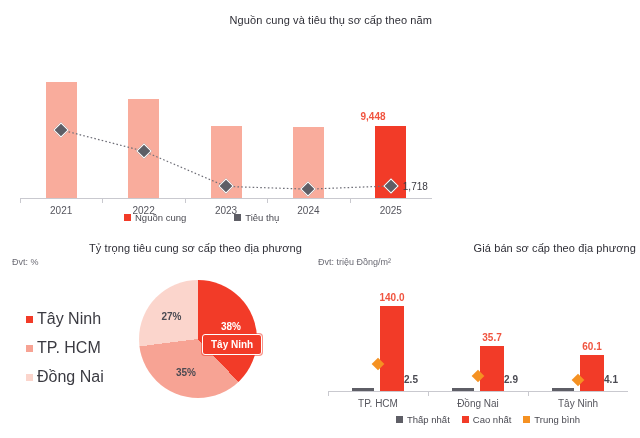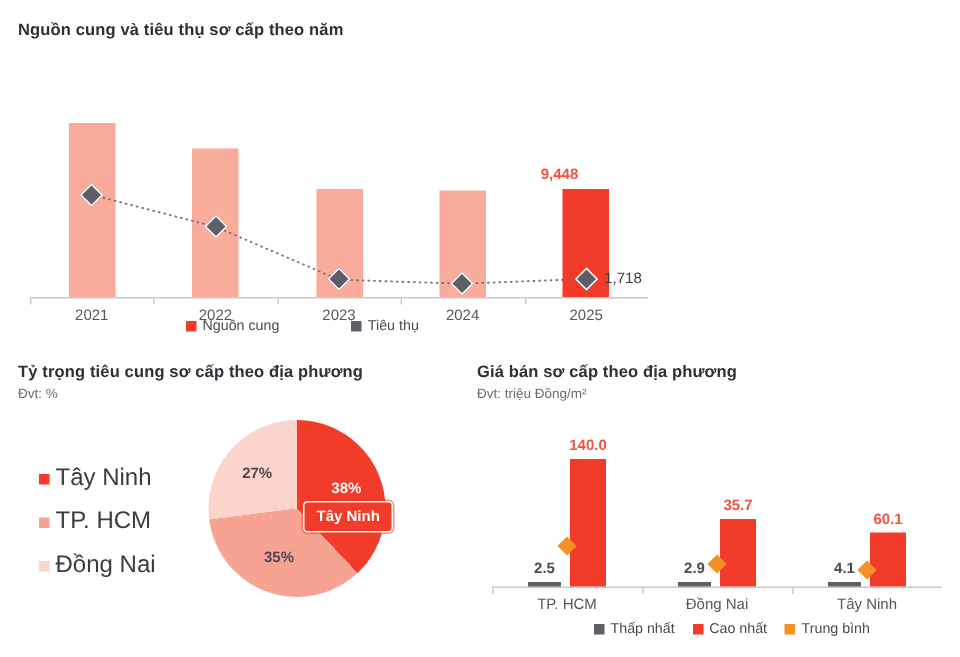--- a/index.html
+++ b/index.html
@@ -11,25 +11,26 @@
     width: 640px;
     height: 438px;
     font-family: "Liberation Sans", sans-serif;
     color: #3b3b42;
     position: relative;
     overflow: hidden;
   }
   .panel { position: absolute; }
   .panel-title {
     font-size: 11px;
-    font-weight: bold;
+    font-weight: normal;
     color: #2e2e36;
     letter-spacing: 0.1px;
     margin: 0;
     white-space: nowrap;
+    text-align: right;
   }
   .panel-sub {
     font-size: 9px;
     color: #6b6b74;
     margin: 3px 0 0 0;
     white-space: nowrap;
   }
   .legend {
     display: flex;
     align-items: center;
@@ -145,21 +146,21 @@
     background: #f59122;
     transform: translate(-50%, -50%) rotate(45deg);
   }
   .pval {
     position: absolute;
     font-size: 10px;
     font-weight: bold;
     white-space: nowrap;
     transform: translateX(-50%);
   }
-  .pval.low  { color: #4a4a52; font-weight: bold; }
+  .pval.low  { color: #4a4a52; font-weight: bold; margin-left: 48px; }
   .pval.high { color: #f0543f; }
   #price-legend { position: absolute; left: 46px; top: 172px; padding-left: 32px; }
 </style>
 </head>
 <body>
 
 <div class="panel" id="panel-supply">
   <div class="panel-title">Nguồn cung và tiêu thụ sơ cấp theo năm</div>
 
   <div id="supply-plot">

